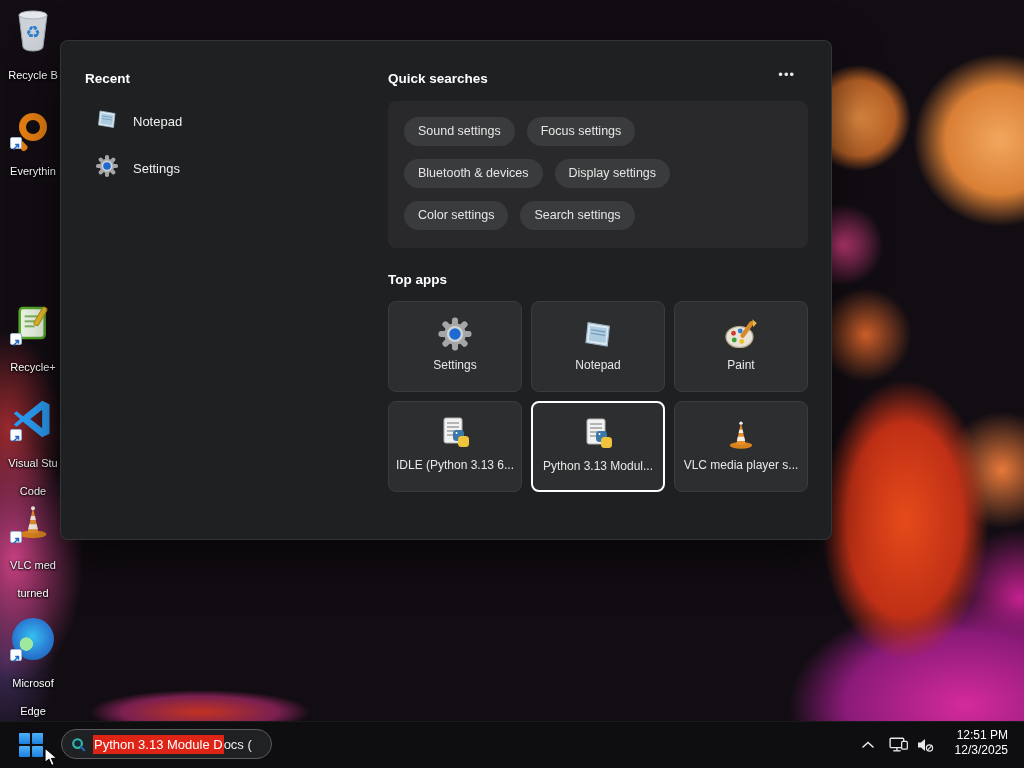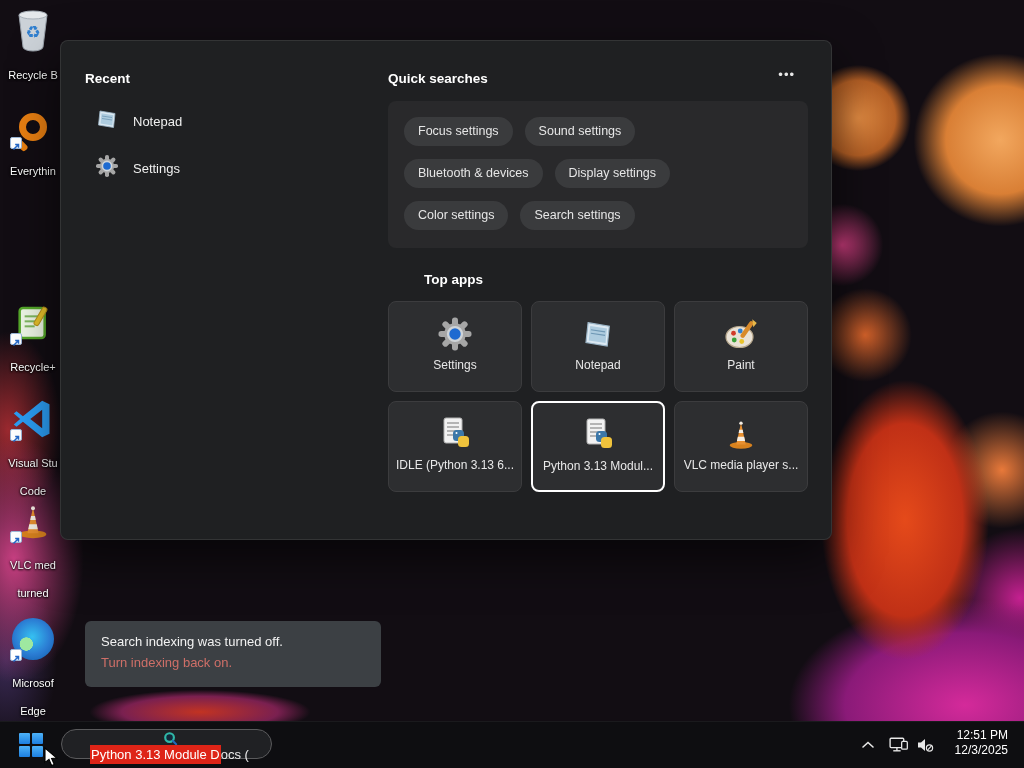--- a/index.html
+++ b/index.html
@@ -54,42 +54,42 @@
 
   .quick-title { position:absolute; left:327px; top:30px; }
   .more-btn { position:absolute; right:30px; top:24px; color:#e8e8e8; font-size:13px;
     letter-spacing:1px; padding:2px 6px; border-radius:4px; }
   .quick-card { position:absolute; left:327px; top:60px; width:420px; height:147px;
     background:#29292b; border-radius:8px; padding:16px; }
   .pill-row { display:flex; gap:12px; margin-bottom:13px; }
   .pill { height:29px; line-height:29px; padding:0 14px; background:#3a3b3d; border-radius:15px;
     font-size:12.5px; color:#e6e6e6; white-space:nowrap; }
 
-  .topapps-title { position:absolute; left:327px; top:231px;margin-left:36px; }
+  .topapps-title { position:absolute; left:327px; top:231px; }
   .tiles { position:absolute; left:327px; top:260px; width:420px; display:flex; flex-wrap:wrap; gap:9px; }
   .tile { width:134px; height:91px; background:#2d2e30; border:1px solid #3c3c3e; border-radius:8px;
     display:flex; flex-direction:column; align-items:center; }
   .tile.selected { border:2px solid #ffffff; }
   .tile .ticon { margin-top:13px; height:38px; display:flex; align-items:center; justify-content:center; }
   .tile .tlabel { margin-top:5px; font-size:12px; color:#e8e8e8; max-width:124px;
     white-space:nowrap; overflow:hidden; }
 
   .notif { position:absolute; left:24px; top:580px; width:296px; height:66px;
     background:#3c4044; border-radius:6px; padding:13px 16px; }
   .notif .l1 { font-size:13px; color:#f2f2f2; }
   .notif .l2 { margin-top:6px; font-size:13px; }
 
   
   .taskbar { position:absolute; left:0; top:721px; width:1024px; height:47px;
     background:#0e0e11; border-top:1px solid rgba(255,255,255,0.05); }
   .startbtn { position:absolute; left:19px; top:733px; width:25px; height:25px;
     display:grid; grid-template-columns:11px 11px; grid-template-rows:11px 11px; gap:2px; }
   .startbtn div { background:linear-gradient(180deg,#4db2f8,#1d7fe0); border-radius:1px; }
   .searchbox { position:absolute; left:61px; top:729px; width:211px; height:30px;
-    background:#202124; border:1px solid #5a5a5c; border-radius:16px; display:flex; align-items:center;flex-direction:column; }
+    background:#202124; border:1px solid #5a5a5c; border-radius:16px; display:flex; align-items:center; }
   .searchbox .mag { margin-left:8px; display:flex; }
   .searchbox .stext { margin-left:6px; font-size:13px; white-space:nowrap; }
   .stext .hl { color:#fff; padding:2px 1px; }
   .stext .rest { color:#ededed; }
   .tray-ic { position:absolute; display:flex; }
   .clock { position:absolute; left:938px; top:728px; width:70px; text-align:right;
     color:#fff; font-size:12px; line-height:15px; }
 
   .cursor { position:absolute; left:42px; top:747px; z-index:50; }
 </style>
@@ -220,22 +220,22 @@
         </svg>
       </span>
       <span class="txt">Settings</span>
     </div>
 
     <div class="sec-title quick-title">Quick searches</div>
     <div class="more-btn">•••</div>
 
     <div class="quick-card">
       <div class="pill-row">
+        <div class="pill">Sound settings</div>
         <div class="pill">Focus settings</div>
-        <div class="pill">Sound settings</div>
       </div>
       <div class="pill-row">
         <div class="pill">Bluetooth &amp; devices</div>
         <div class="pill">Display settings</div>
       </div>
       <div class="pill-row">
         <div class="pill">Color settings</div>
         <div class="pill">Search settings</div>
       </div>
     </div>
@@ -330,24 +330,20 @@
             <path d="M13 29 L18 6 L23 29 Z" fill="#e89030"></path>
             <path d="M14.6 21 h6.8 l0.9 4.5 h-8.6 z" fill="#f5efe5"></path>
             <path d="M16.2 13.5 h3.6 l0.7 3.5 h-5 z" fill="#f5efe5"></path>
             <circle cx="18" cy="6.5" r="1.8" fill="#f5efe5"></circle>
           </svg>
         </div>
         <div class="tlabel">VLC media player s...</div>
       </div>
     </div>
 
-    <div class="notif">
-      <div class="l1">Search indexing was turned off.</div>
-      <div class="l2" style="color:#cf6f68;">Turn indexing back on.</div>
-    </div>
   </div>
 
   <div class="taskbar"></div>
 
   <div class="startbtn">
     <div></div>
     <div></div>
     <div></div>
     <div></div>
   </div>

